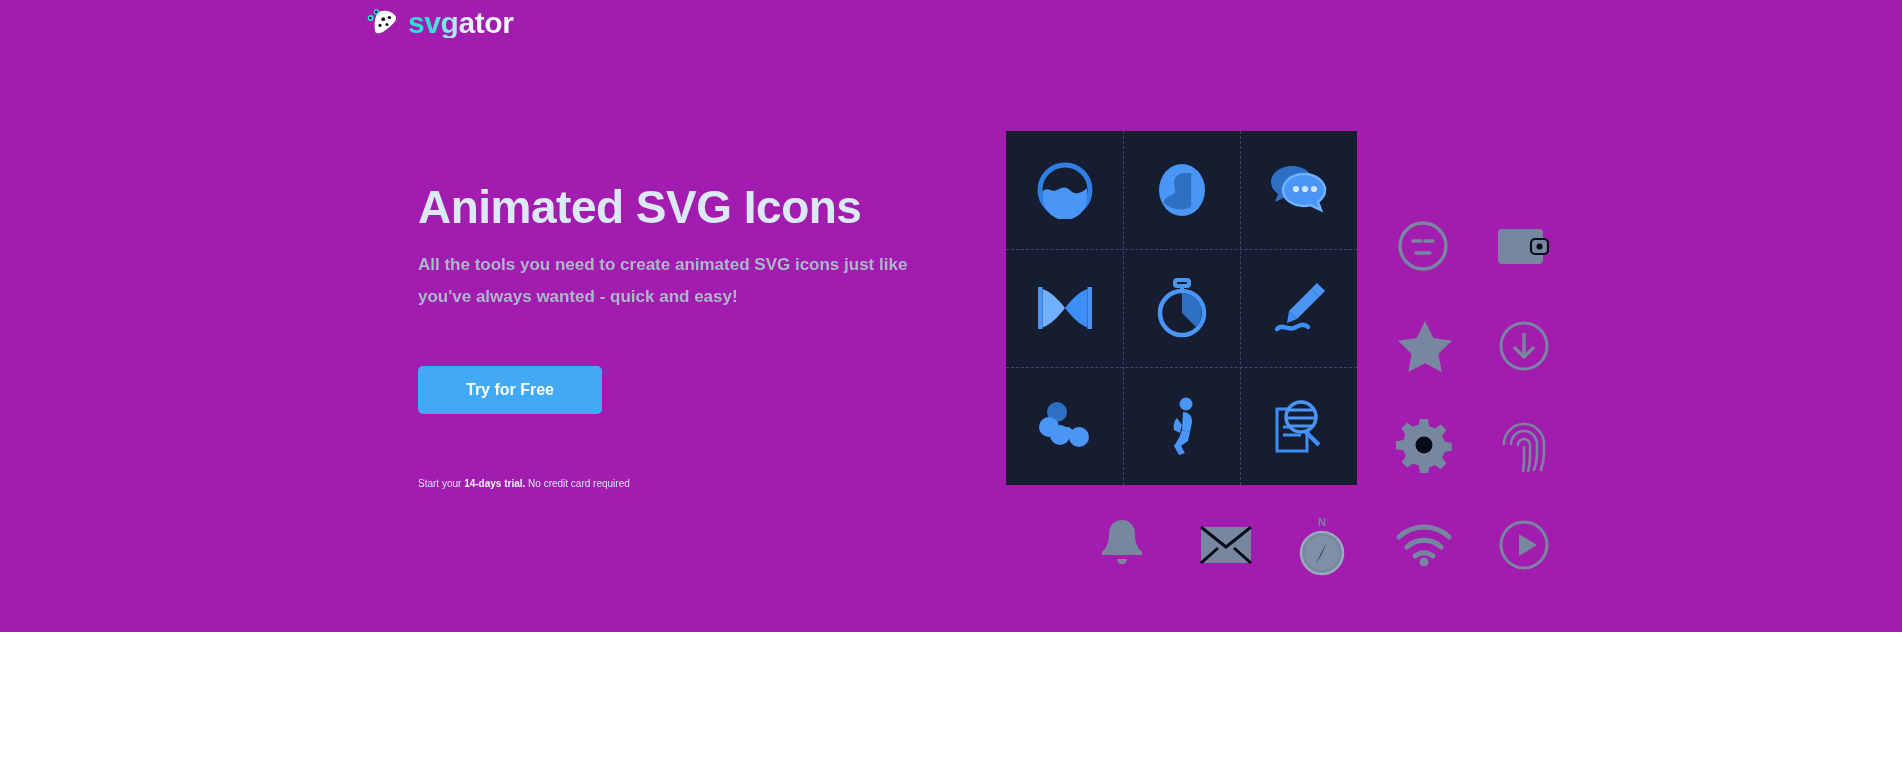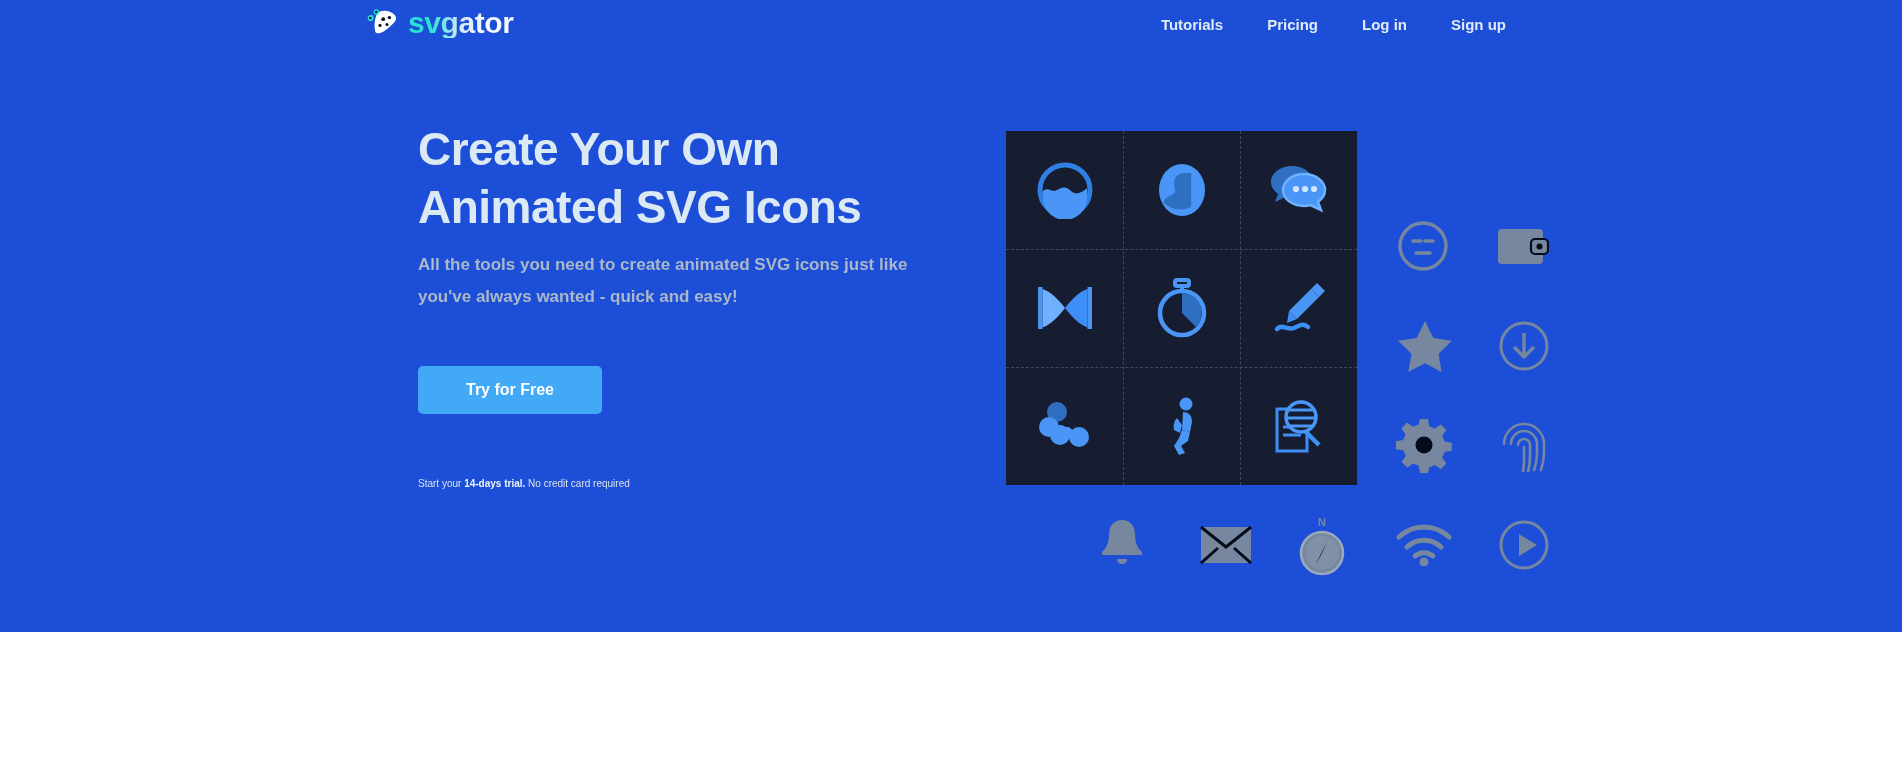--- a/index.html
+++ b/index.html
@@ -9,21 +9,21 @@
     font-family:"Liberation Sans", sans-serif;
     -webkit-font-smoothing:antialiased;
     overflow:hidden;
   }
   .page { width:1902px; height:762px; position:relative; }
 
   
   .hero {
     position:absolute; left:0; top:0;
     width:1902px; height:632px;
-    background:#1d4ed8;
+    background:#a21caf;
   }
 
   
   .header {
     position:absolute; left:0; top:0;
     width:1902px; height:50px;
   }
   .logo {
     position:absolute; left:366px; top:8px;
     display:flex; align-items:center; gap:9px;
@@ -114,31 +114,25 @@
             <circle cx="21.0" cy="16.4" r="1.5" fill="#0b1220"></circle>
             <path d="M7.6 1.4l1.5 0.5 1.1-1.2 1.0 1.3 1.5-0.3-0.2 1.6 1.4 0.8-1.3 0.9 0.4 1.5-1.6-0.2-0.9 1.3-0.9-1.3-1.6 0.3 0.3-1.6-1.3-0.9 1.4-0.8z" fill="#27e3d6"></path>
             <circle cx="10.2" cy="4.0" r="1.25" fill="#0b1220"></circle>
             <path d="M3.0 7.6c1.5-0.9 3.3-0.6 4.2 0.7 0.9 1.3 0.5 3.1-0.9 4.1-1.5 0.9-3.3 0.6-4.2-0.7-0.9-1.3-0.5-3.1 0.9-4.1z" fill="#27e3d6"></path>
             <circle cx="4.3" cy="10.0" r="1.35" fill="#0b1220"></circle>
           </svg>
         </span>
         <span class="logo-text">svgator</span>
       </div>
 
-      <nav class="nav">
-        <a href="#">Tutorials</a>
-        <a href="#">Pricing</a>
-        <a href="#">Log in</a>
-        <a href="#">Sign up</a>
-      </nav>
     </div>
 
     <div class="copy">
       <h1 class="headline">
-        <span>Create Your Own</span><br>
+        <br>
         <span>Animated SVG Icons</span>
       </h1>
       <p class="subhead">All the tools you need to create animated SVG icons just like you've always wanted - quick and easy!</p>
       <button class="cta">Try for Free</button>
       <p class="trial">
         <span>Start your </span><b>14-days trial.</b><span> No credit card required</span>
       </p>
     </div>
 
     <div class="grid-panel">

